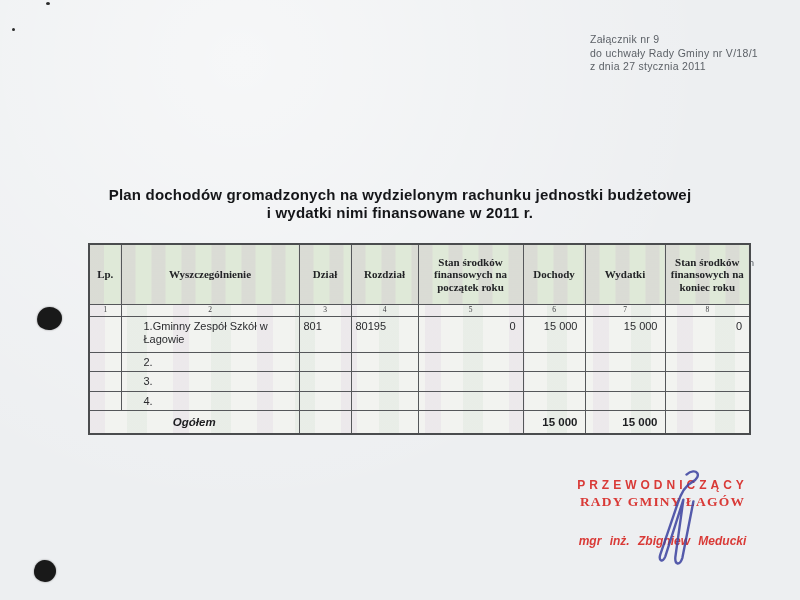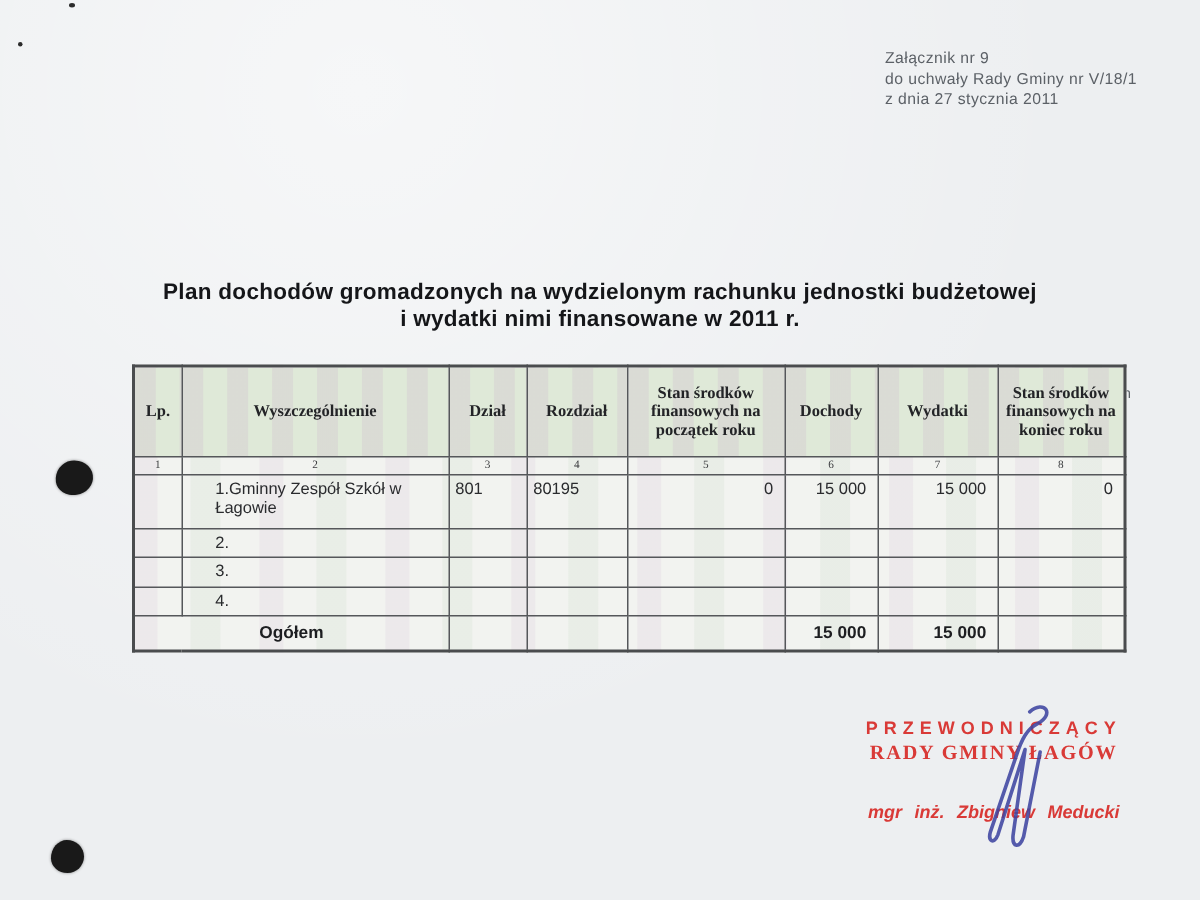--- a/index.html
+++ b/index.html
@@ -89,21 +89,21 @@
   }
   tr.row-main td { height: 36px; margin-left: 12px; }
   tr.row-empty td { height: 19px; }
   td.cell-name { text-align: left; padding-left: 22px !important; line-height: 13.5px; }
   td.cell-center { }
   td.cell-num { text-align: right; padding-right: 7px !important; }
   tr.totalrow td {
     height: 23px; font-size: 11.5px; font-weight: bold;
     vertical-align: middle; color: #1d1e21;
   }
-  tr.totalrow td.cell-label { text-align: center; }
+  tr.totalrow td.cell-label { text-align: center; font-style: italic; }
   tr.totalrow td.cell-num { text-align: right; }
 
   
   .stamp {
     position: absolute; left: 560px; top: 478px; width: 205px;
     text-align: center;
   }
   .stamp-line1 {
     font-size: 12px; font-weight: bold; letter-spacing: 4px;
     white-space: nowrap;

